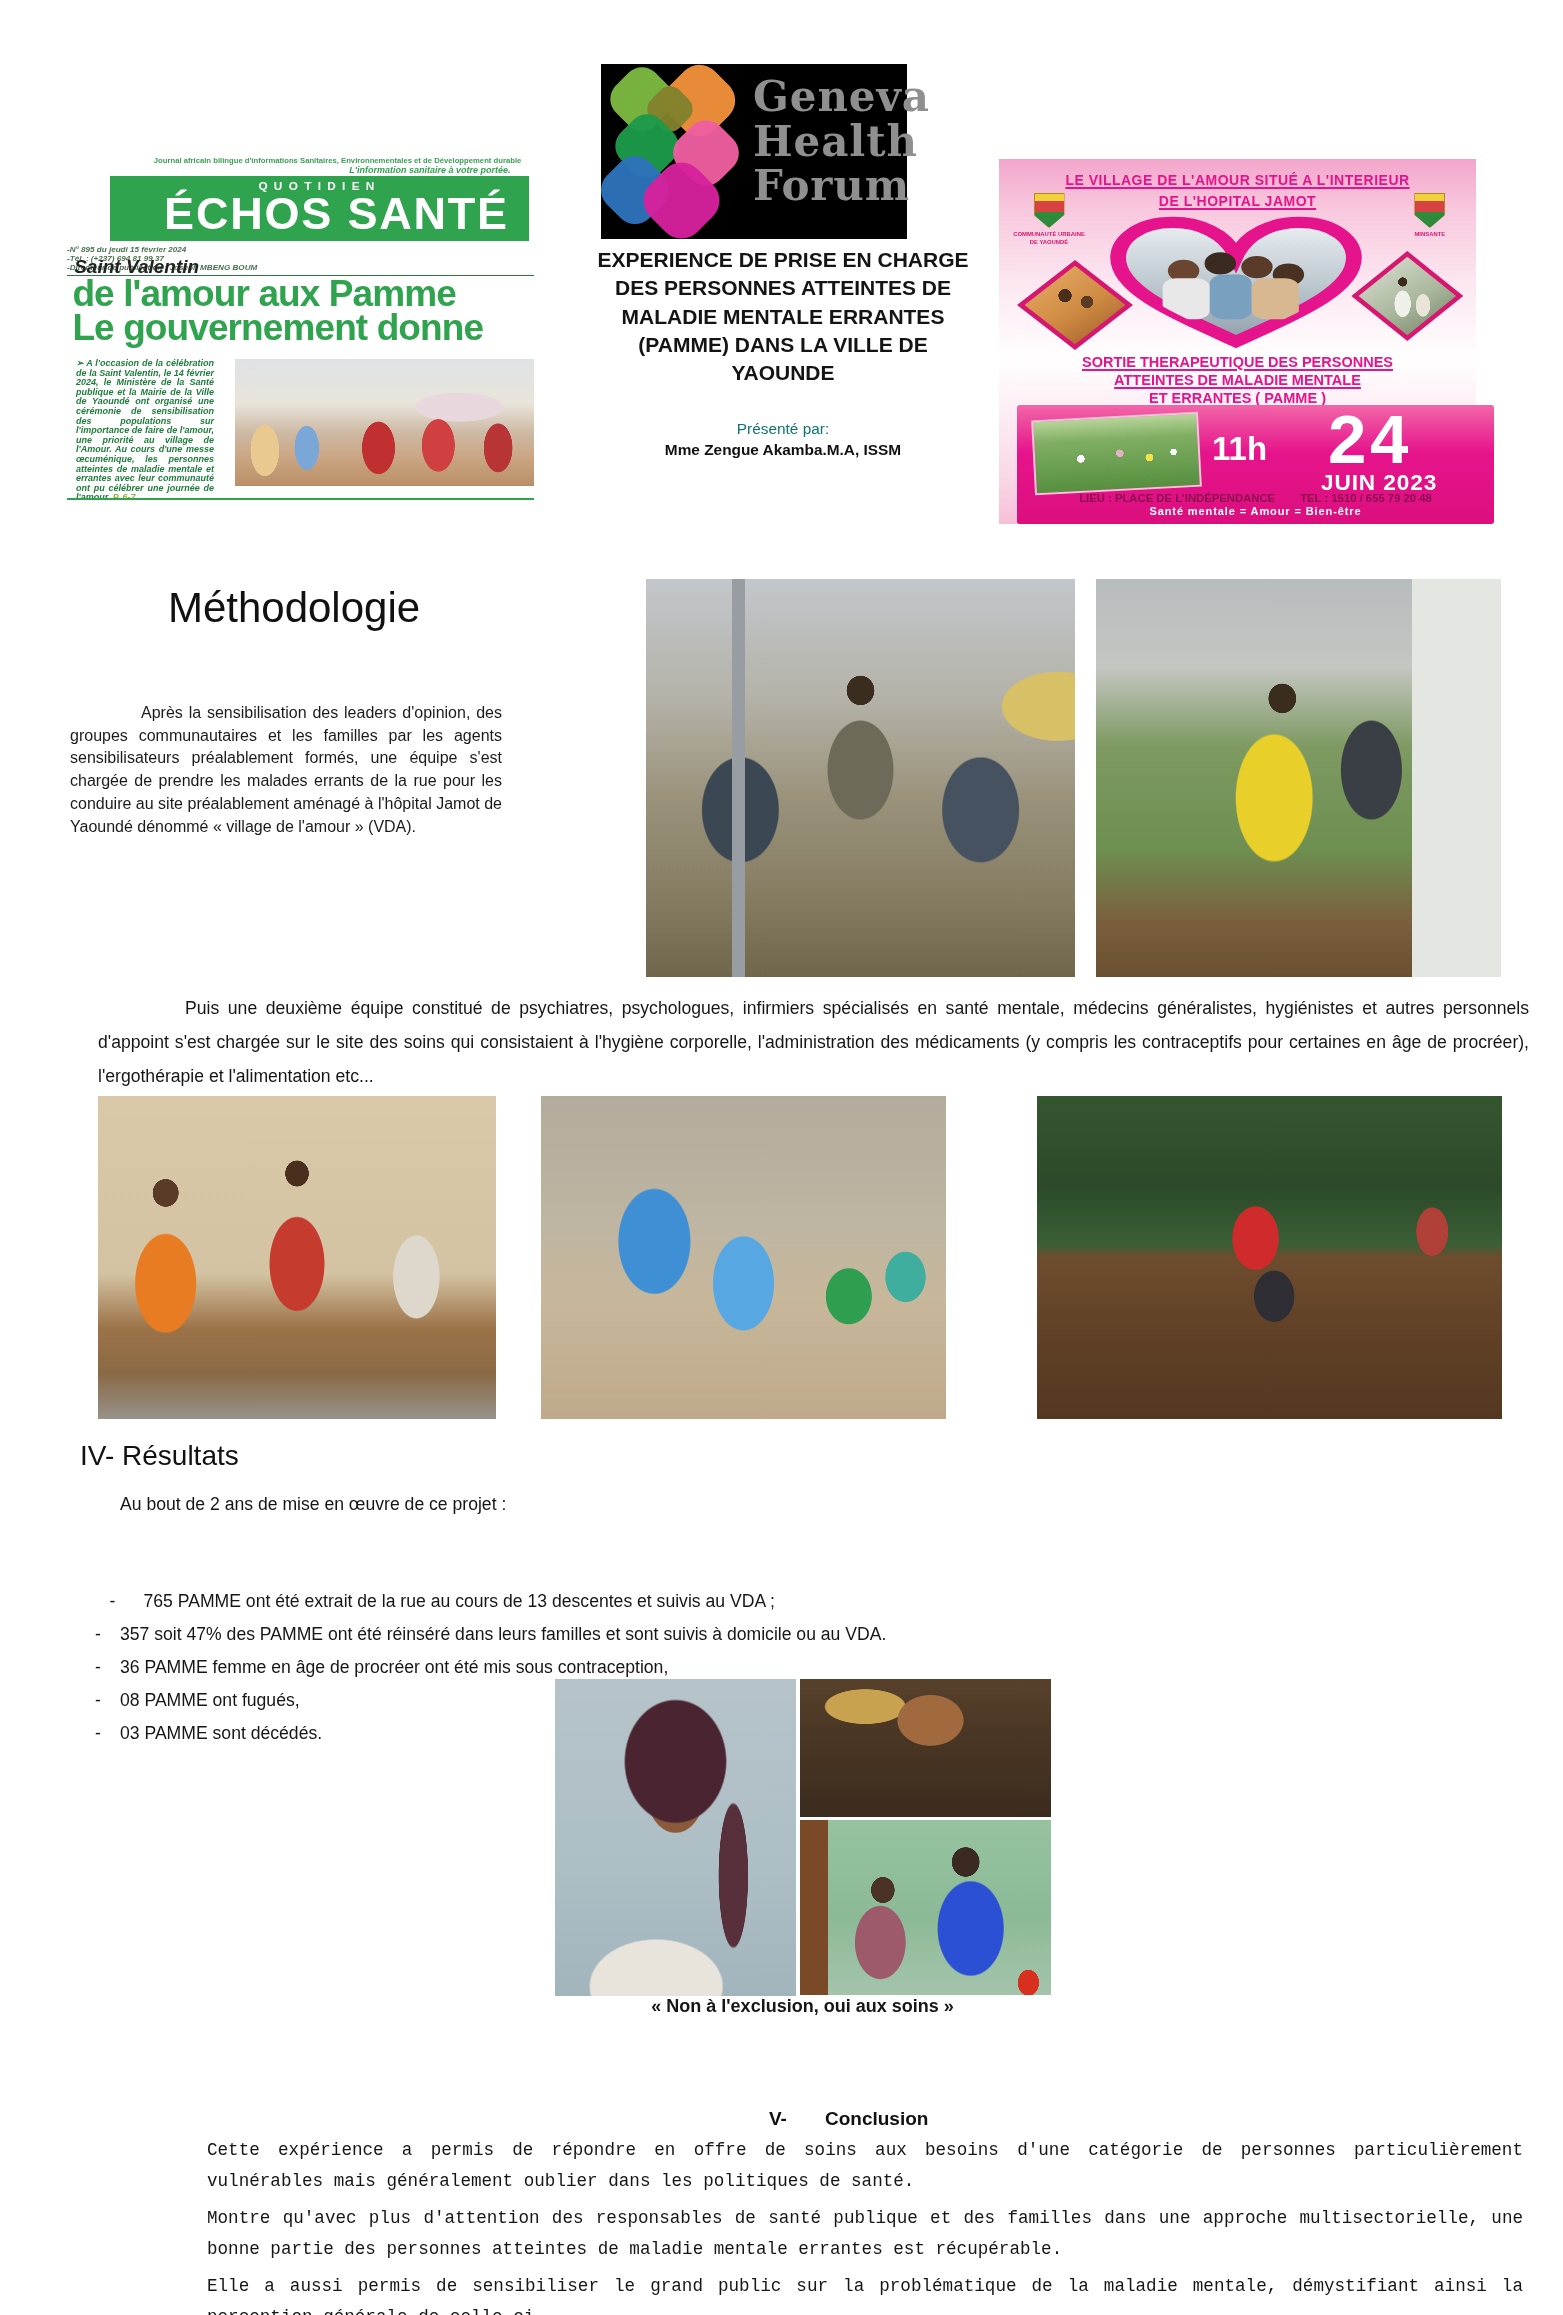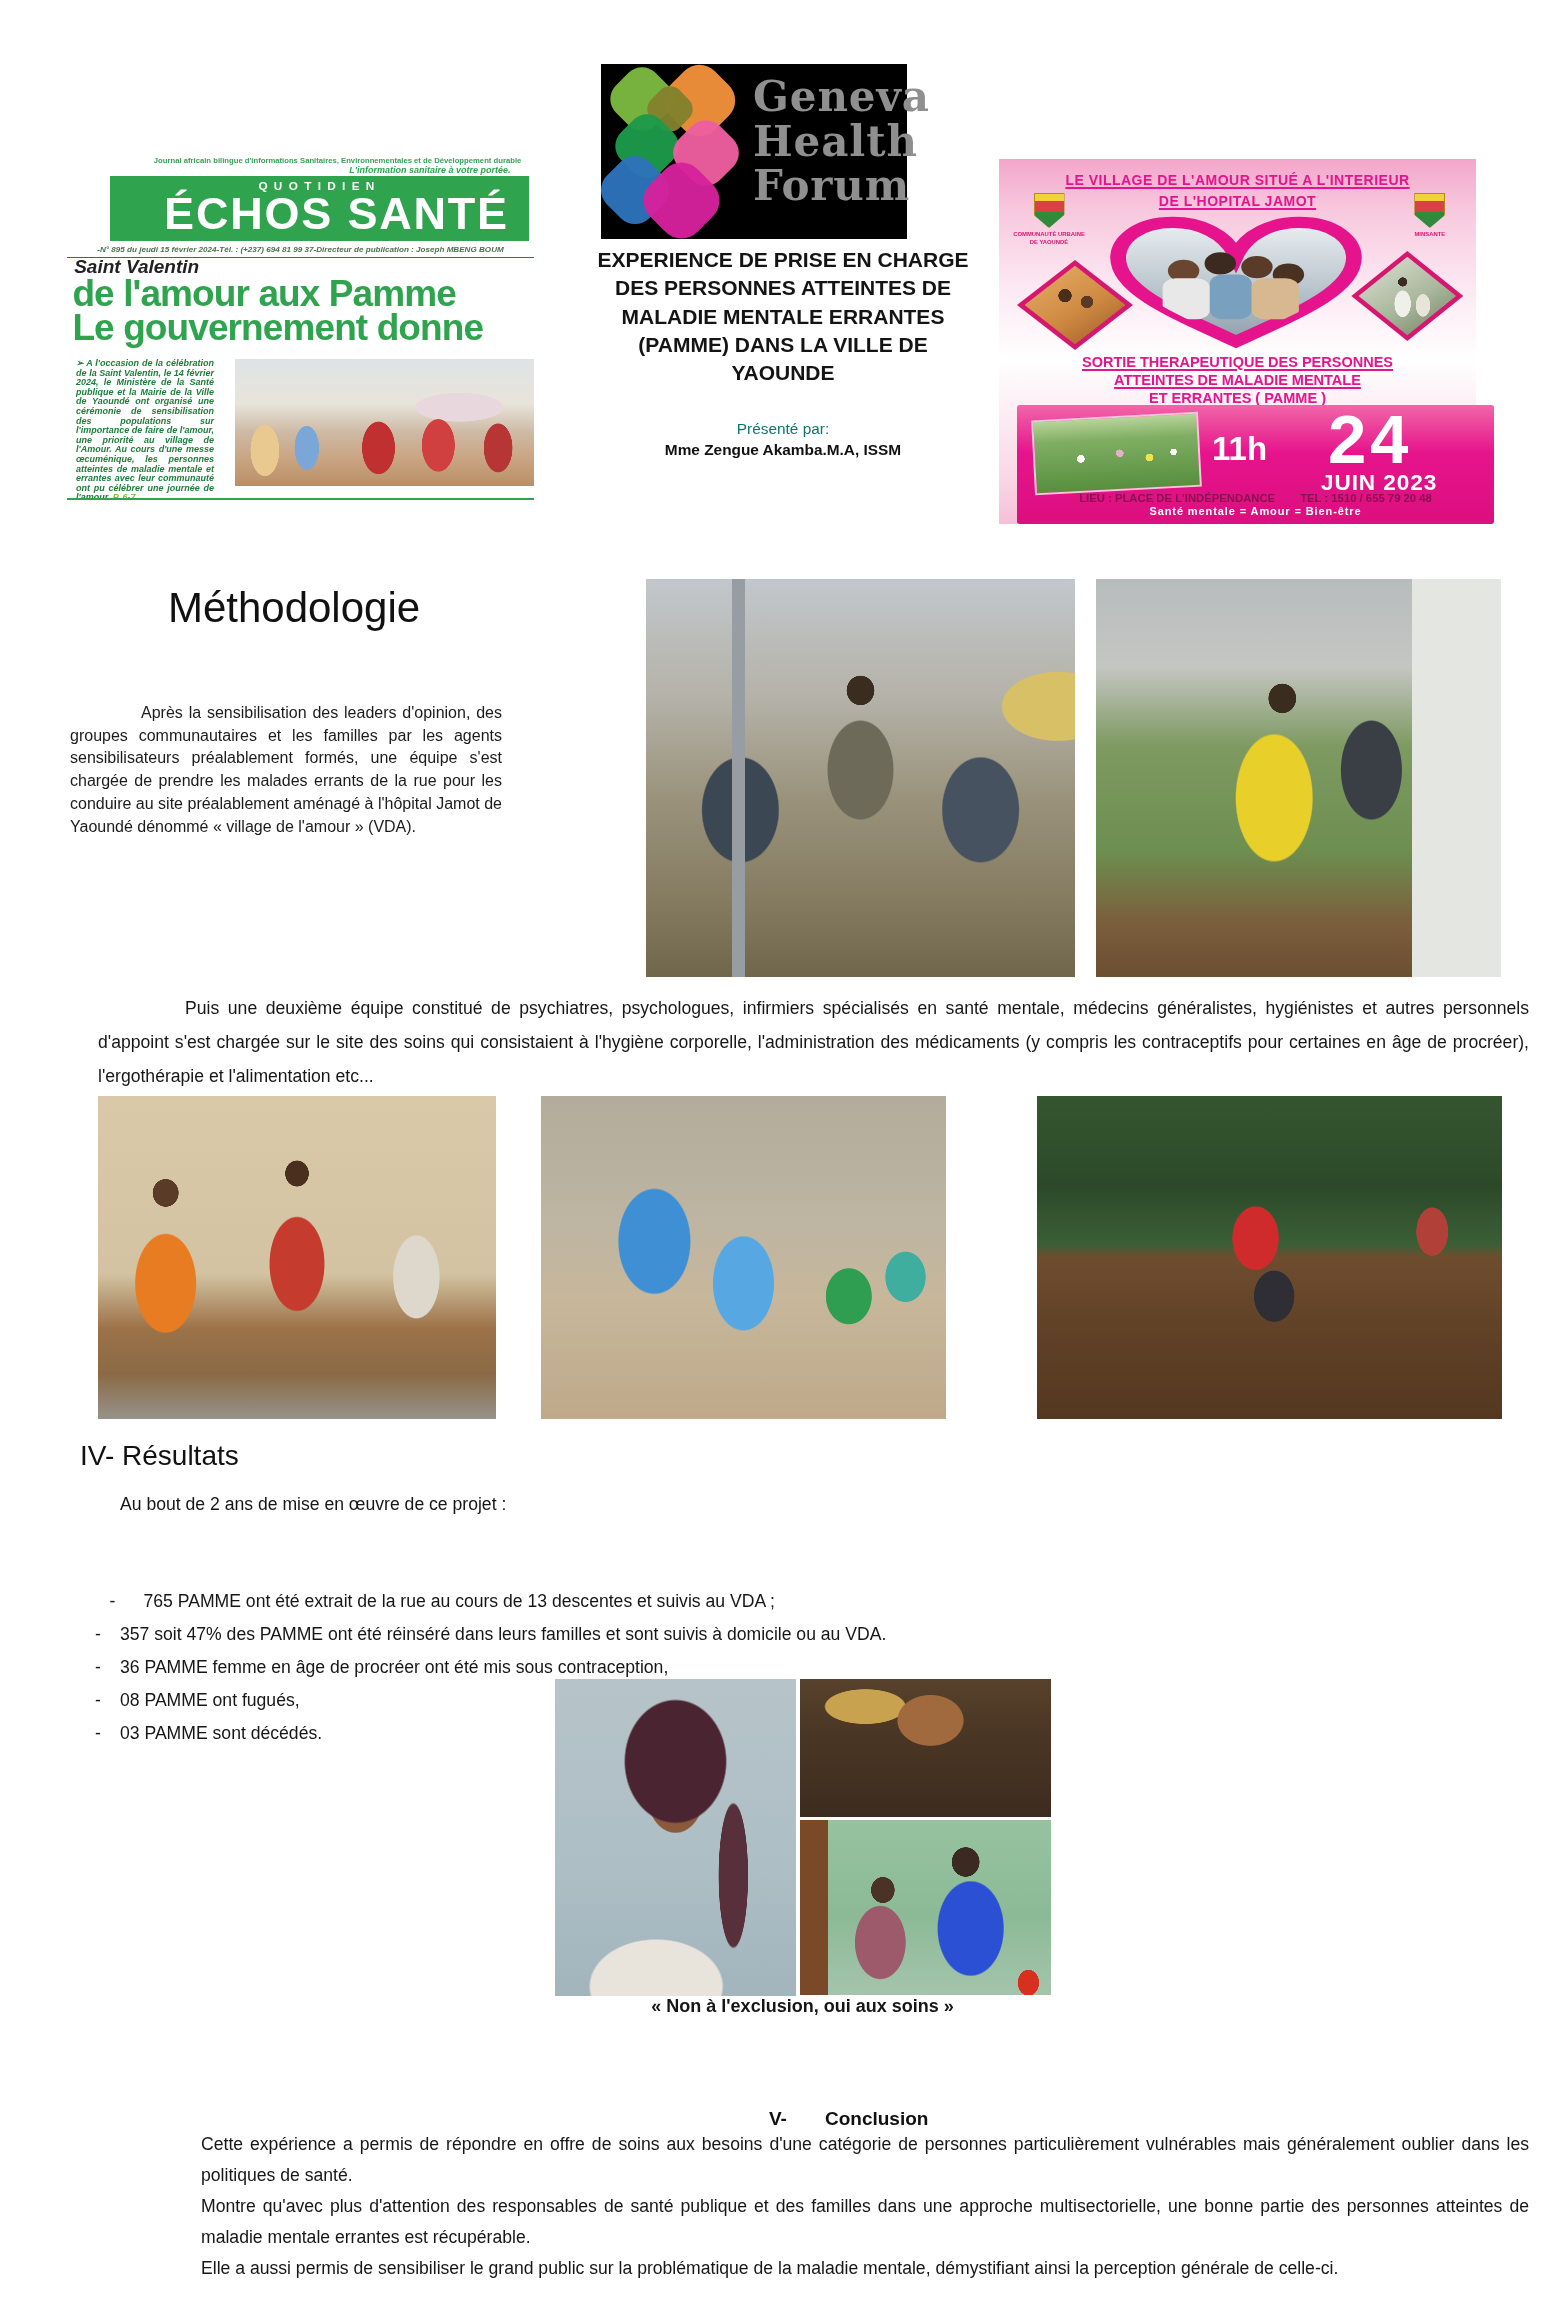--- a/index.html
+++ b/index.html
@@ -6,22 +6,22 @@
   .page { position:relative; width:1563px; height:2316px; background:#fff; overflow:hidden;
           font-family:"Liberation Sans", sans-serif; color:#1a1a1a; }
 
   
   .np { position:absolute; left:67px; top:156px; width:467px; height:353px; }
   .np-topline { font-size:7.7px; font-weight:bold; color:#3aa055; text-align:right; padding-right:12.7px; white-space:nowrap; overflow:hidden; }
   .np-tagline { position:absolute; right:23.5px; top:9px; font-size:9px; font-style:italic; font-weight:bold; color:#2fa34e; }
   .np-box { position:absolute; left:43px; top:20px; width:419px; height:65px; background:#2fa34e; color:#fff; text-align:center; }
   .np-quotidien { font-size:11.8px; font-weight:bold; letter-spacing:6.3px; padding-top:2.7px; }
   .np-masthead { font-size:45px; font-weight:bold; letter-spacing:1.8px; line-height:0.92;margin-left:34px; }
-  .np-info { position:absolute; left:0; top:89px; width:100%; display:flex; justify-content:center;
-             font-size:8.1px; font-weight:bold; font-style:italic; color:#48724d; border-bottom:1.8px solid #2a7a3e; padding-bottom:2.7px; }
+  .np-info { position:absolute; left:0; top:89px; width:100%; display:flex; justify-content:flex-start;
+             font-size:8.1px; font-weight:bold; font-style:italic; color:#48724d; border-bottom:1.8px solid #2a7a3e; padding-bottom:2.7px;flex-direction:column; }
   .np-kicker { position:absolute; left:7.2px; top:100px; font-size:19px; font-weight:bold; font-style:italic; color:#222; }
   .np-headline { position:absolute; left:5.4px; top:121px; width:457px; font-size:37px; font-weight:bold; color:#2fa34e; line-height:0.93; letter-spacing:-0.9px; }
   .np-content { position:absolute; left:9px; top:203px; width:458px; height:127px; }
   .np-bodycol { position:absolute; left:0; top:0; width:138px; font-size:9px; line-height:9.6px; font-weight:bold; font-style:italic;
                 color:#1e7d3a; text-align:justify; }
   .np-pageref { color:#8db53f; }
   .np-photo { position:absolute; left:159px; top:0; width:299px; height:127px;
     background:
       radial-gradient(ellipse 23.5px 42px at 10% 72%, #e9c98f 0 60%, transparent 62%),
       radial-gradient(ellipse 20px 36px at 24% 70%, #7aa7d8 0 60%, transparent 62%),
@@ -170,21 +170,21 @@
       radial-gradient(ellipse 43px 62px at 32% 70%, #9c5a6a 0 58%, transparent 60%),
       radial-gradient(ellipse 20px 22px at 33% 40%, #4a3226 0 58%, transparent 60%),
       radial-gradient(ellipse 18px 22px at 91% 93%, #d8301e 0 58%, transparent 60%),
       linear-gradient(180deg,#96c2a0 0%,#8cba96 55%,#a4c4ac 100%); }
   .caption { position:absolute; left:540px; top:1996px; width:525px; text-align:center; font-size:18px; font-weight:bold; color:#161616; }
 
   
   .conc-head { position:absolute; left:769px; top:2108px; display:flex; gap:38px; font-size:19px; font-weight:bold; color:#111; }
   .conc-text { position:absolute; left:201px; top:2129px; width:1328px; font-size:17.6px; line-height:31px;
                text-align:justify; color:#161616; }
-  .conc-text p { margin:0; }
+  .conc-text p { margin:6px;font-family:Liberation Mono, monospace; }
 </style>
 </head>
 <body>
 
 <div class="page">
 
   <div class="np">
     <div class="np-topline">Journal africain bilingue d'informations Sanitaires, Environnementales et de Développement durable</div>
     <div class="np-tagline">L'information sanitaire à votre portée.</div>
     <div class="np-box">

